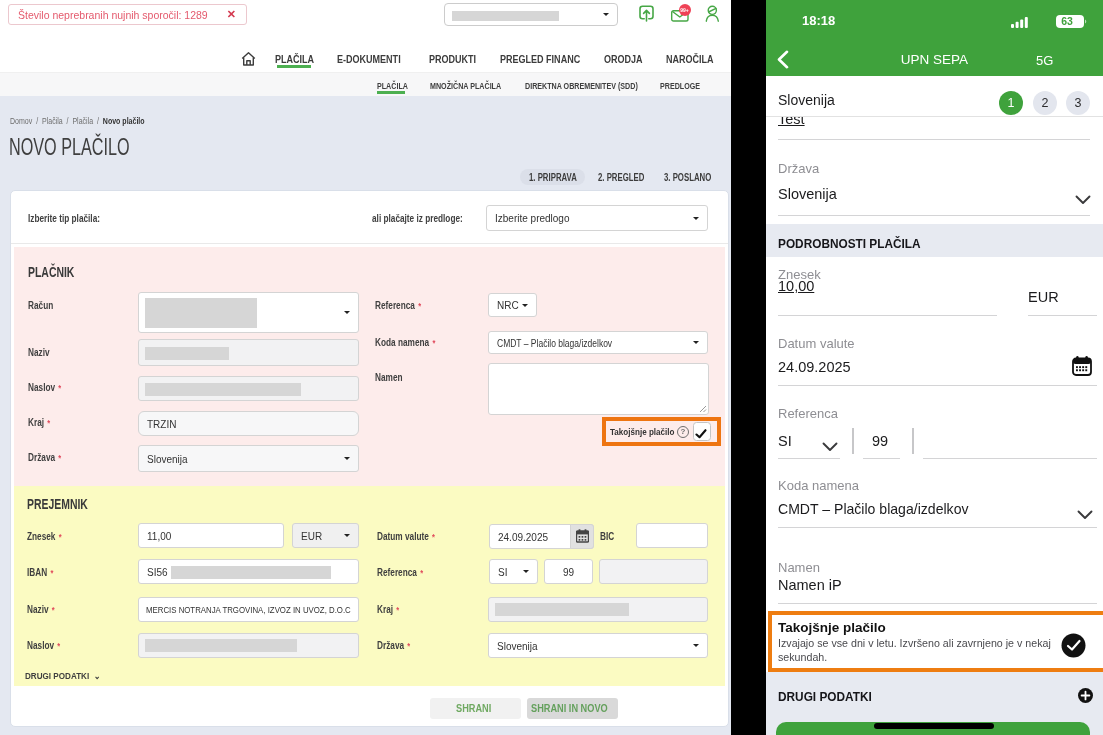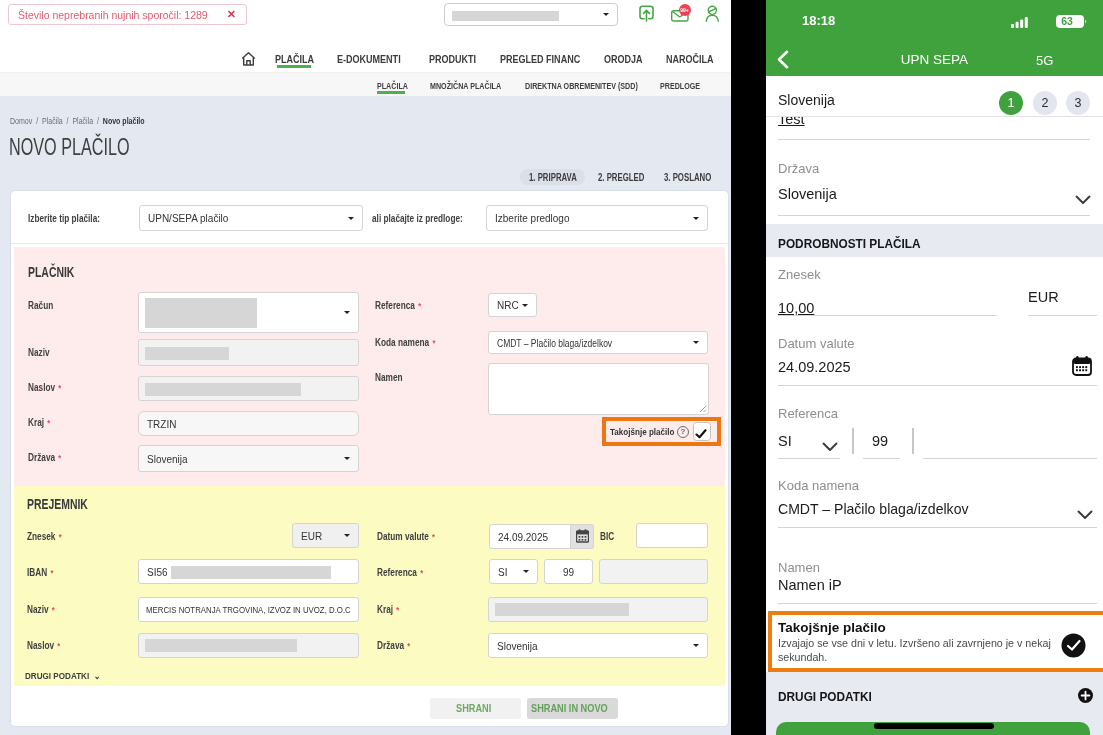--- a/index.html
+++ b/index.html
@@ -105,24 +105,20 @@
   <div class="abs" style="left:9px; top:133px; font-size:24px; color:#3f3f3f; transform:scaleX(0.675); transform-origin:0 50%; white-space:nowrap;">NOVO PLAČILO</div>
 
   <div class="abs" style="left:520px; top:169px; width:65px; height:16px; background:#dbdfe9; border-radius:8px;"></div>
   <div class="abs" style="left:529px; top:172px; font-size:10px; font-weight:bold; color:#3c3c3c; transform:scaleX(0.78); transform-origin:0 50%; white-space:nowrap;">1. PRIPRAVA</div>
   <div class="abs" style="left:598px; top:172px; font-size:10px; font-weight:bold; color:#3c3c3c; transform:scaleX(0.78); transform-origin:0 50%; white-space:nowrap;">2. PREGLED</div>
   <div class="abs" style="left:664px; top:172px; font-size:10px; font-weight:bold; color:#3c3c3c; transform:scaleX(0.78); transform-origin:0 50%; white-space:nowrap;">3. POSLANO</div>
 
   <div class="abs" id="card" style="left:10px; top:190px; width:719px; height:537px; background:#fff; border:1px solid #d9dfe9; border-radius:5px; overflow:hidden;"></div>
 
   <div class="lbl" style="left:28px; top:213px;">Izberite tip plačila:</div>
-  <div class="inp" style="left:139px; top:205px; width:224px; height:26px;">
-        <span class="txt">UPN/SEPA plačilo</span>
-        <div class="arr"></div>
-      </div>
   <div class="lbl" style="left:372px; top:213px;">ali plačajte iz predloge:</div>
   <div class="inp" style="left:486px; top:205px; width:222px; height:26px;">
         <span class="txt">Izberite predlogo</span>
         <div class="arr"></div>
       </div>
   <div class="abs" style="left:11px; top:243px; width:717px; height:1px; background:#e9e9e9;"></div>
 
   <div class="abs" style="left:14px; top:247px; width:711px; height:239px; background:#fdeceb;"></div>
   <div class="abs sech" style="left:28px; top:264px;">PLAČNIK</div>
 
@@ -179,20 +175,23 @@
   <div class="abs" id="ic-check" style="left:695px; top:425px;">
     <svg width="12" height="10" viewBox="0 0 12 10" fill="none" stroke="#111" stroke-width="2.1" stroke-linecap="round" stroke-linejoin="round">
           <path d="M1.5 5.5 L4.5 8.2 L10.5 1.2"></path>
         </svg>
   </div>
 
   <div class="abs" style="left:14px; top:486px; width:711px; height:200px; background:#fbfbc2;"></div>
   <div class="abs sech" style="left:27px; top:496px;">PREJEMNIK</div>
 
   <div class="lbl" style="left:27px; top:531px;">Znesek<span class="ast">*</span></div>
+  <div class="inp" style="left:138px; top:523px; width:146px; height:25px;">
+        <span class="txt">11,00</span>
+      </div>
   <div class="inp" style="left:292px; top:523px; width:67px; height:25px; background:#f0f0f0;">
         <span class="txt">EUR</span>
         <div class="arr"></div>
       </div>
   <div class="lbl" style="left:377px; top:531px;">Datum valute<span class="ast">*</span></div>
   <div class="inp" style="left:489px; top:524px; width:105px; height:25px;">
         <span class="txt">24.09.2025</span>
       </div>
   <div class="abs" style="left:570px; top:524px; width:24px; height:25px; background:#e1e1e1; border:1px solid #d4d4d4; border-radius:0 3px 3px 0;"></div>
   <div class="abs" id="ic-cal" style="left:576px; top:529px;">
@@ -295,21 +294,21 @@
   <div class="mval" style="top:186px;">Slovenija</div>
   <div class="abs" id="m-chev1" style="left:309px; top:191px;"><svg width="16" height="10" viewBox="0 0 16 10" fill="none" stroke="#3a3a3c" stroke-width="1.9" stroke-linecap="round" stroke-linejoin="round">
           <path d="M1.5 1.5 L8 8 L14.5 1.5"></path>
         </svg></div>
   <div class="mline" style="left:12px; top:215px; width:312px;"></div>
 
   <div class="abs" style="left:0; top:224px; width:337px; height:33px; background:#e7eaf1;"></div>
   <div class="abs" style="left:12px; top:236px; font-size:13px; font-weight:bold; color:#16161a; transform:scaleX(0.91); transform-origin:0 50%; white-space:nowrap;">PODROBNOSTI PLAČILA</div>
 
   <div class="mlbl" style="top:267px;">Znesek</div>
-  <div class="mval" style="top:300px;text-decoration:underline;">10,00</div>
+  <div class="mval" style="top:278px;text-decoration:underline;">10,00</div>
   <div class="mval" style="left:262px; top:289px;">EUR</div>
   <div class="mline" style="left:12px; top:315px; width:219px;"></div>
   <div class="mline" style="left:262px; top:315px; width:69px;"></div>
 
   <div class="mlbl" style="top:336px;">Datum valute</div>
   <div class="mval" style="top:359px;">24.09.2025</div>
   <div class="abs" id="m-cal" style="left:306px; top:356px;">
     <svg width="20" height="20" viewBox="0 0 20 20">
       <rect x="1" y="2.5" width="18" height="16.5" rx="3" fill="none" stroke="#111" stroke-width="1.8"></rect>
       <rect x="1" y="2.5" width="18" height="5.5" rx="2.5" fill="#111"></rect>

